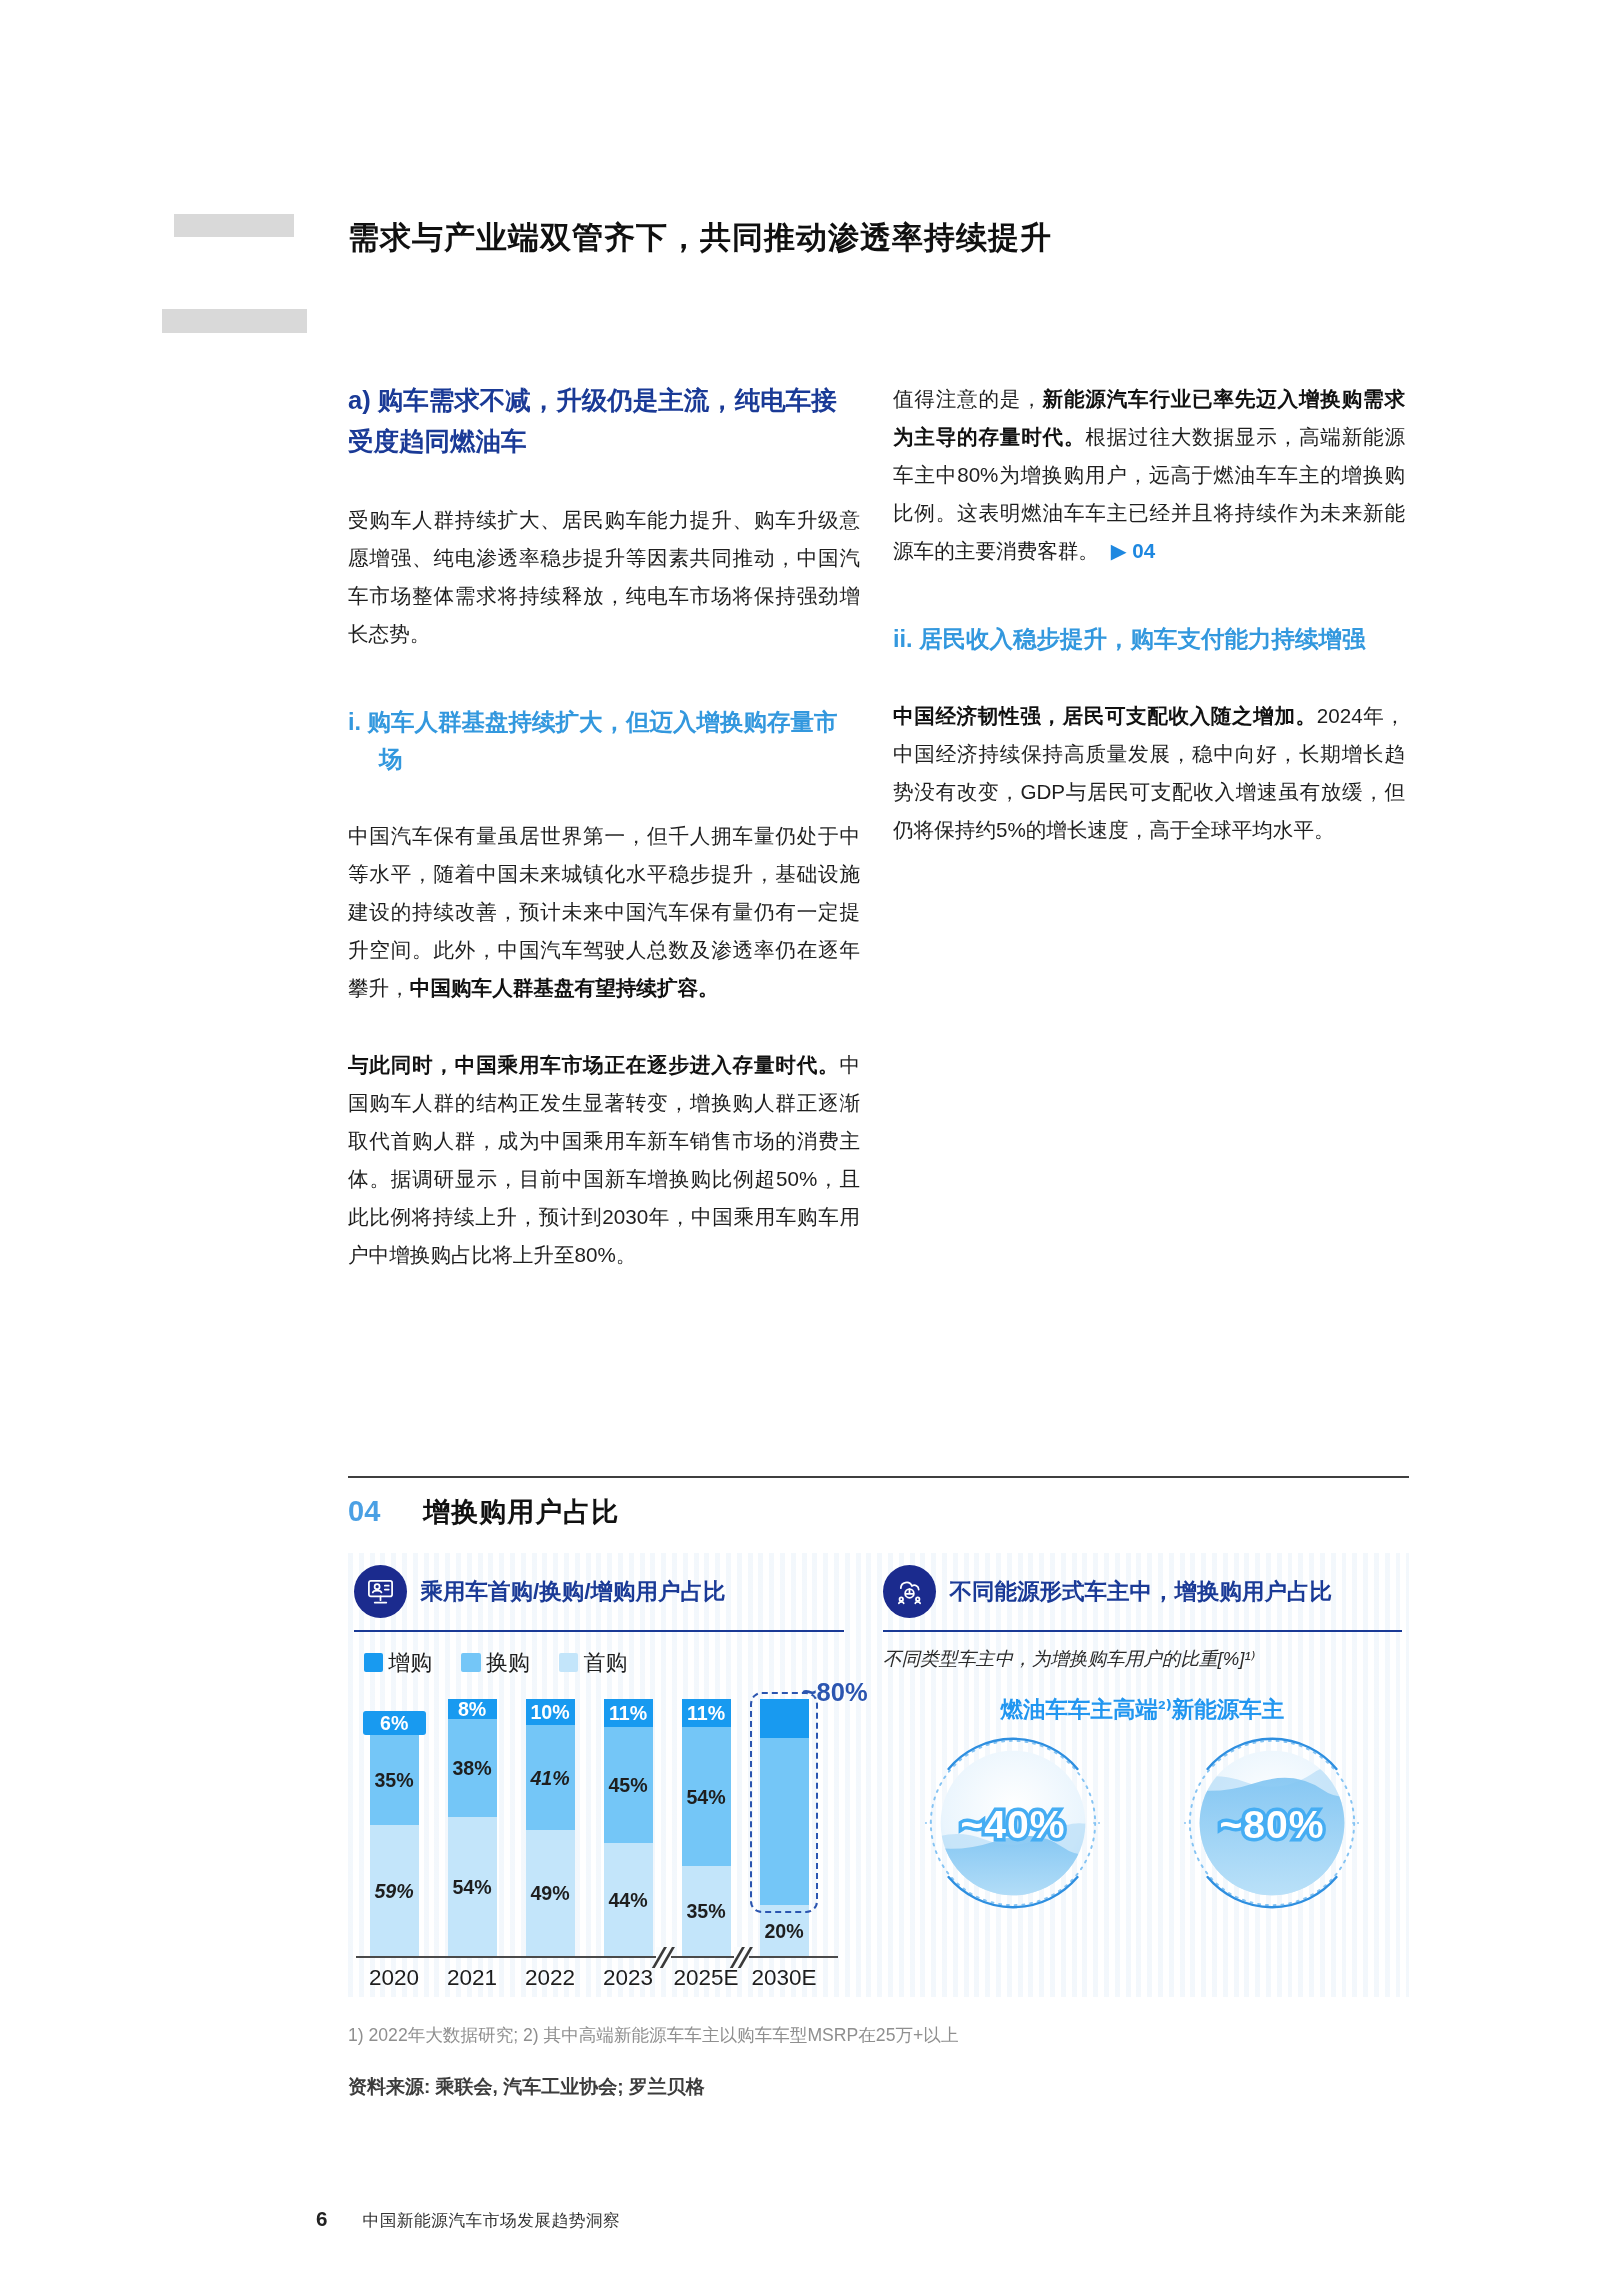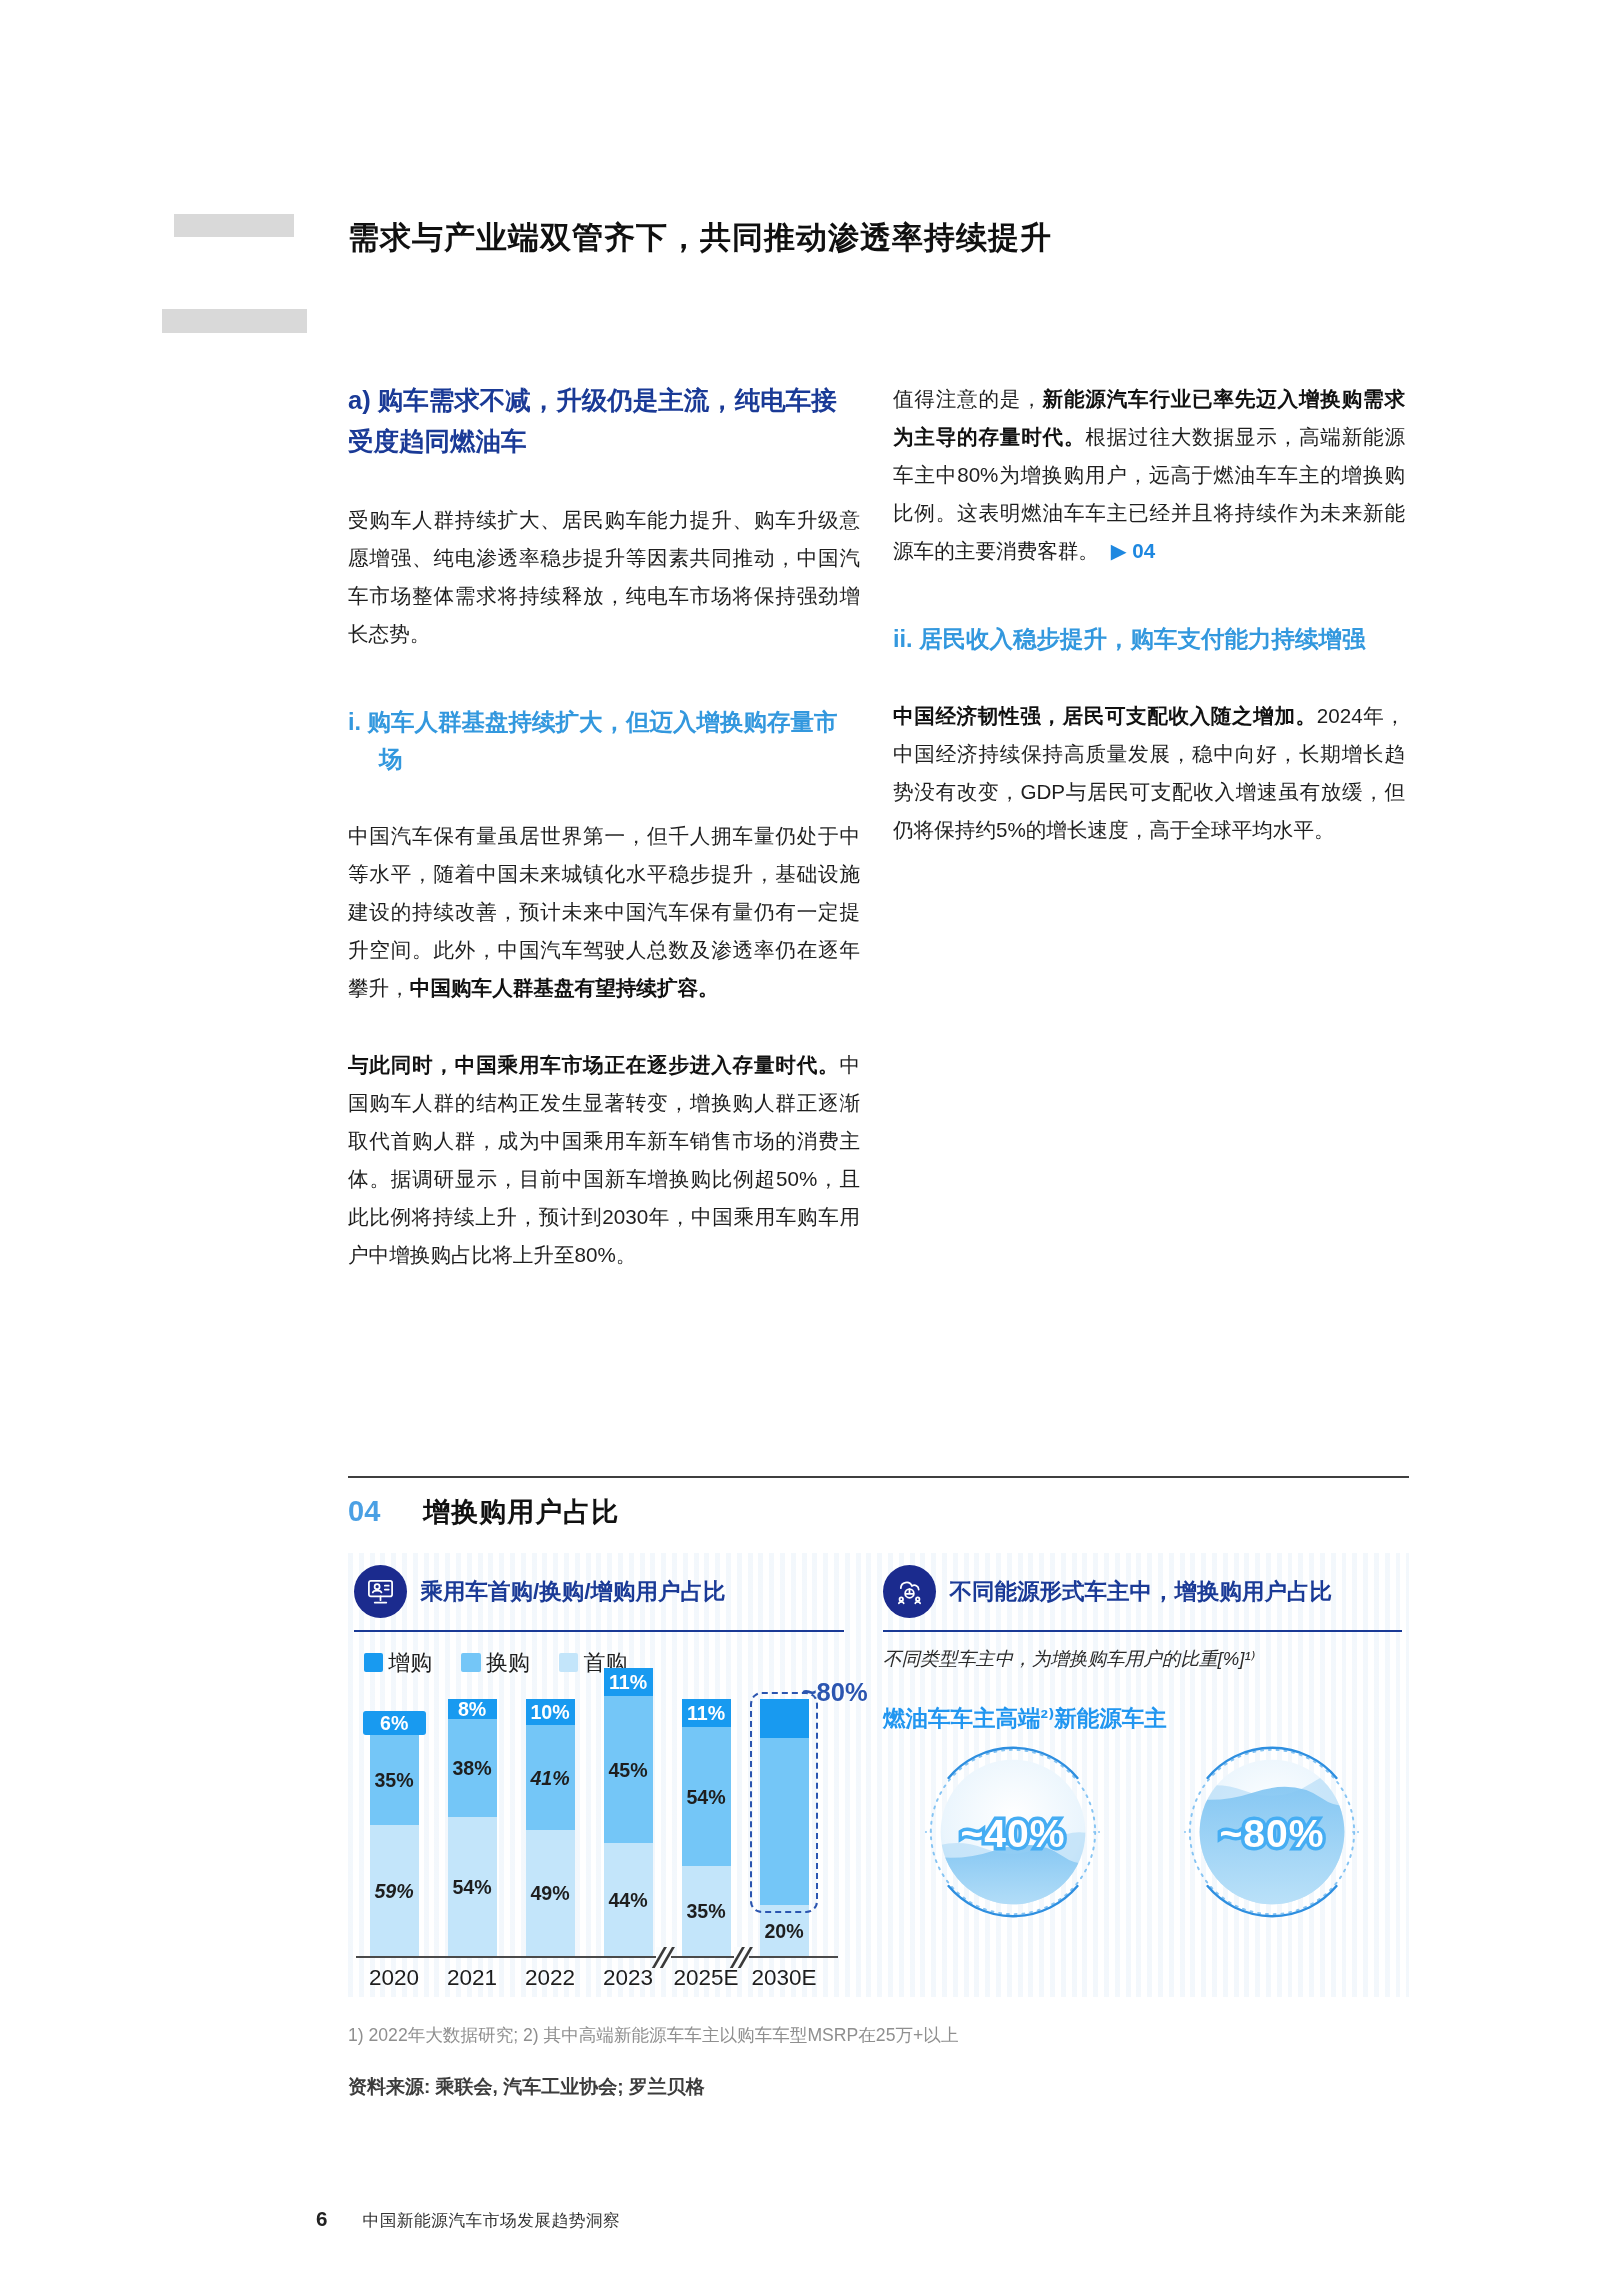--- a/index.html
+++ b/index.html
@@ -53,21 +53,21 @@
         font-size:22.5px;color:#1d1d1d;white-space:nowrap;}
   .hl-box{position:absolute;left:-9.8px;right:-9.8px;top:-7.8px;border:2.9px dashed #2b55b0;
           border-radius:11.8px;pointer-events:none;}
   .hl-label{position:absolute;top:-21.6px;right:-59px;font-size:25.5px;font-weight:800;
             color:#2b55b0;white-space:nowrap;}
   .break-mark{position:absolute;bottom:23.5px;left:-25.5px;display:flex;gap:4.9px;
               background:#fbfdfe;padding:0 2px;z-index:3;}
   .break-mark i{display:block;width:2.9px;height:20.6px;background:#3a3a3a;transform:skewX(-30deg);}
 
   .subtitle{font-style:italic;font-size:18.6px;color:#2a2a2a;margin-top:13.7px;}
-  .gauge-labels{display:flex;justify-content:flex-start;margin-top:31px;}
+  .gauge-labels{display:flex;justify-content:center;margin-top:22px;}
   .gauge-label{font-size:22.5px;font-weight:bold;color:#2196f0;}
   .gauges{display:flex;justify-content:space-around;margin-top:9.8px;}
 
   .footnote{margin-top:25.5px;font-size:17.6px;color:#8f8f8f;}
   .source{margin-top:27.4px;font-size:19px;color:#3c3c3c;font-weight:600;}
 
   .footer{position:absolute;left:316px;top:2207px;display:flex;align-items:baseline;gap:35px;}
   .footer-num{font-size:20.6px;font-weight:bold;color:#222;}
   .footer-title{font-size:16.7px;color:#333;letter-spacing:0.5px;}
 </style>
@@ -175,21 +175,21 @@
                   <span class="seg-label" style="color: rgb(255, 255, 255);">10%</span>
                 </div>
               </div>
               <div class="year">2022</div>
             </div>
             <div class="bar-col">
               <div class="bar">
                 <div class="seg" style="height: 113px; background: rgb(195, 229, 250);">
                   <span class="seg-label" style="color: rgb(30, 30, 30);">44%</span>
                 </div>
-                <div class="seg" style="height: 147px; background: rgb(116, 198, 247);">
+                <div class="seg" style="height: 116px; background: rgb(116, 198, 247);">
                   <span class="seg-label" style="color: rgb(30, 30, 30);">45%</span>
                 </div>
                 <div class="seg" style="height: 28px; background: rgb(24, 154, 240);">
                   <span class="seg-label" style="color: rgb(255, 255, 255);">11%</span>
                 </div>
               </div>
               <div class="year">2023</div>
             </div>
             <div class="bar-col">
               <span class="break-mark">

